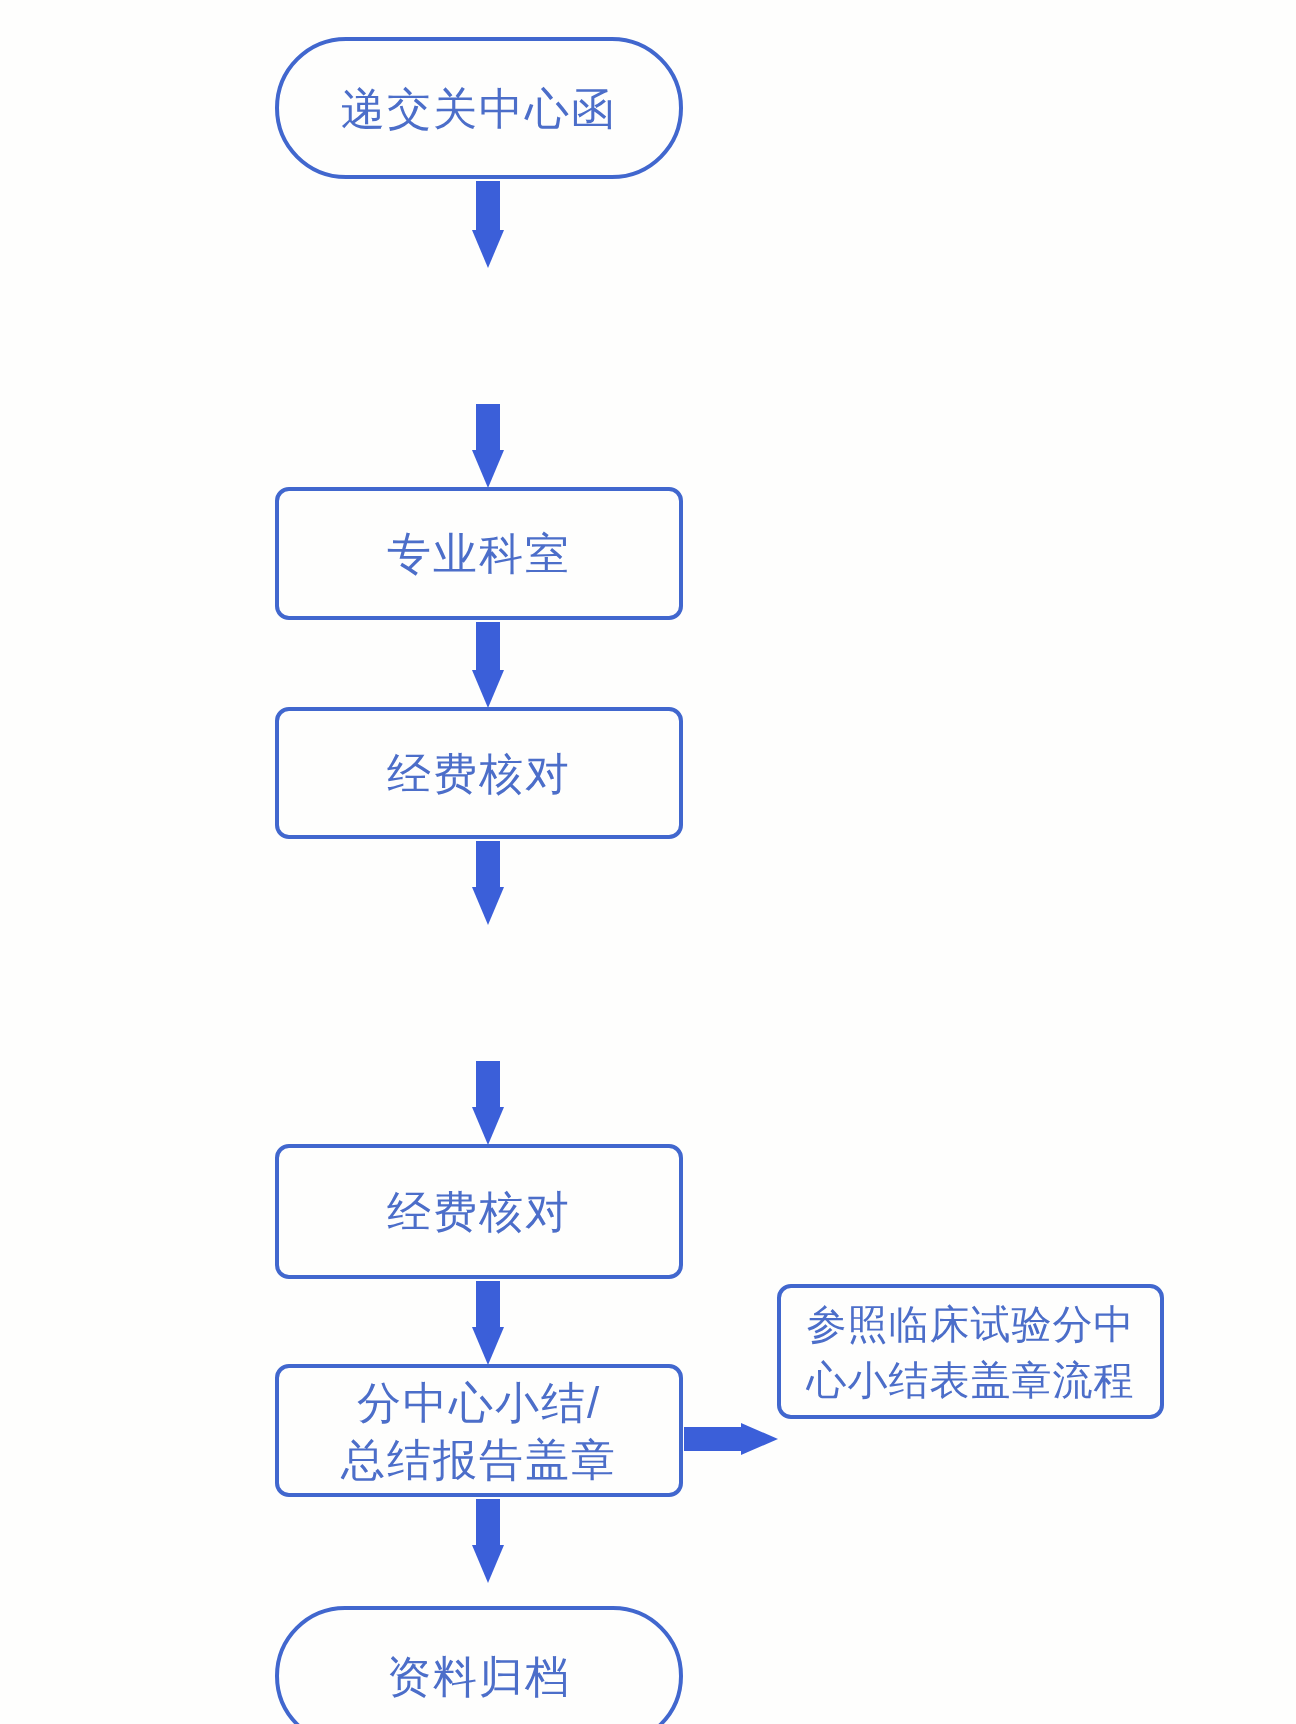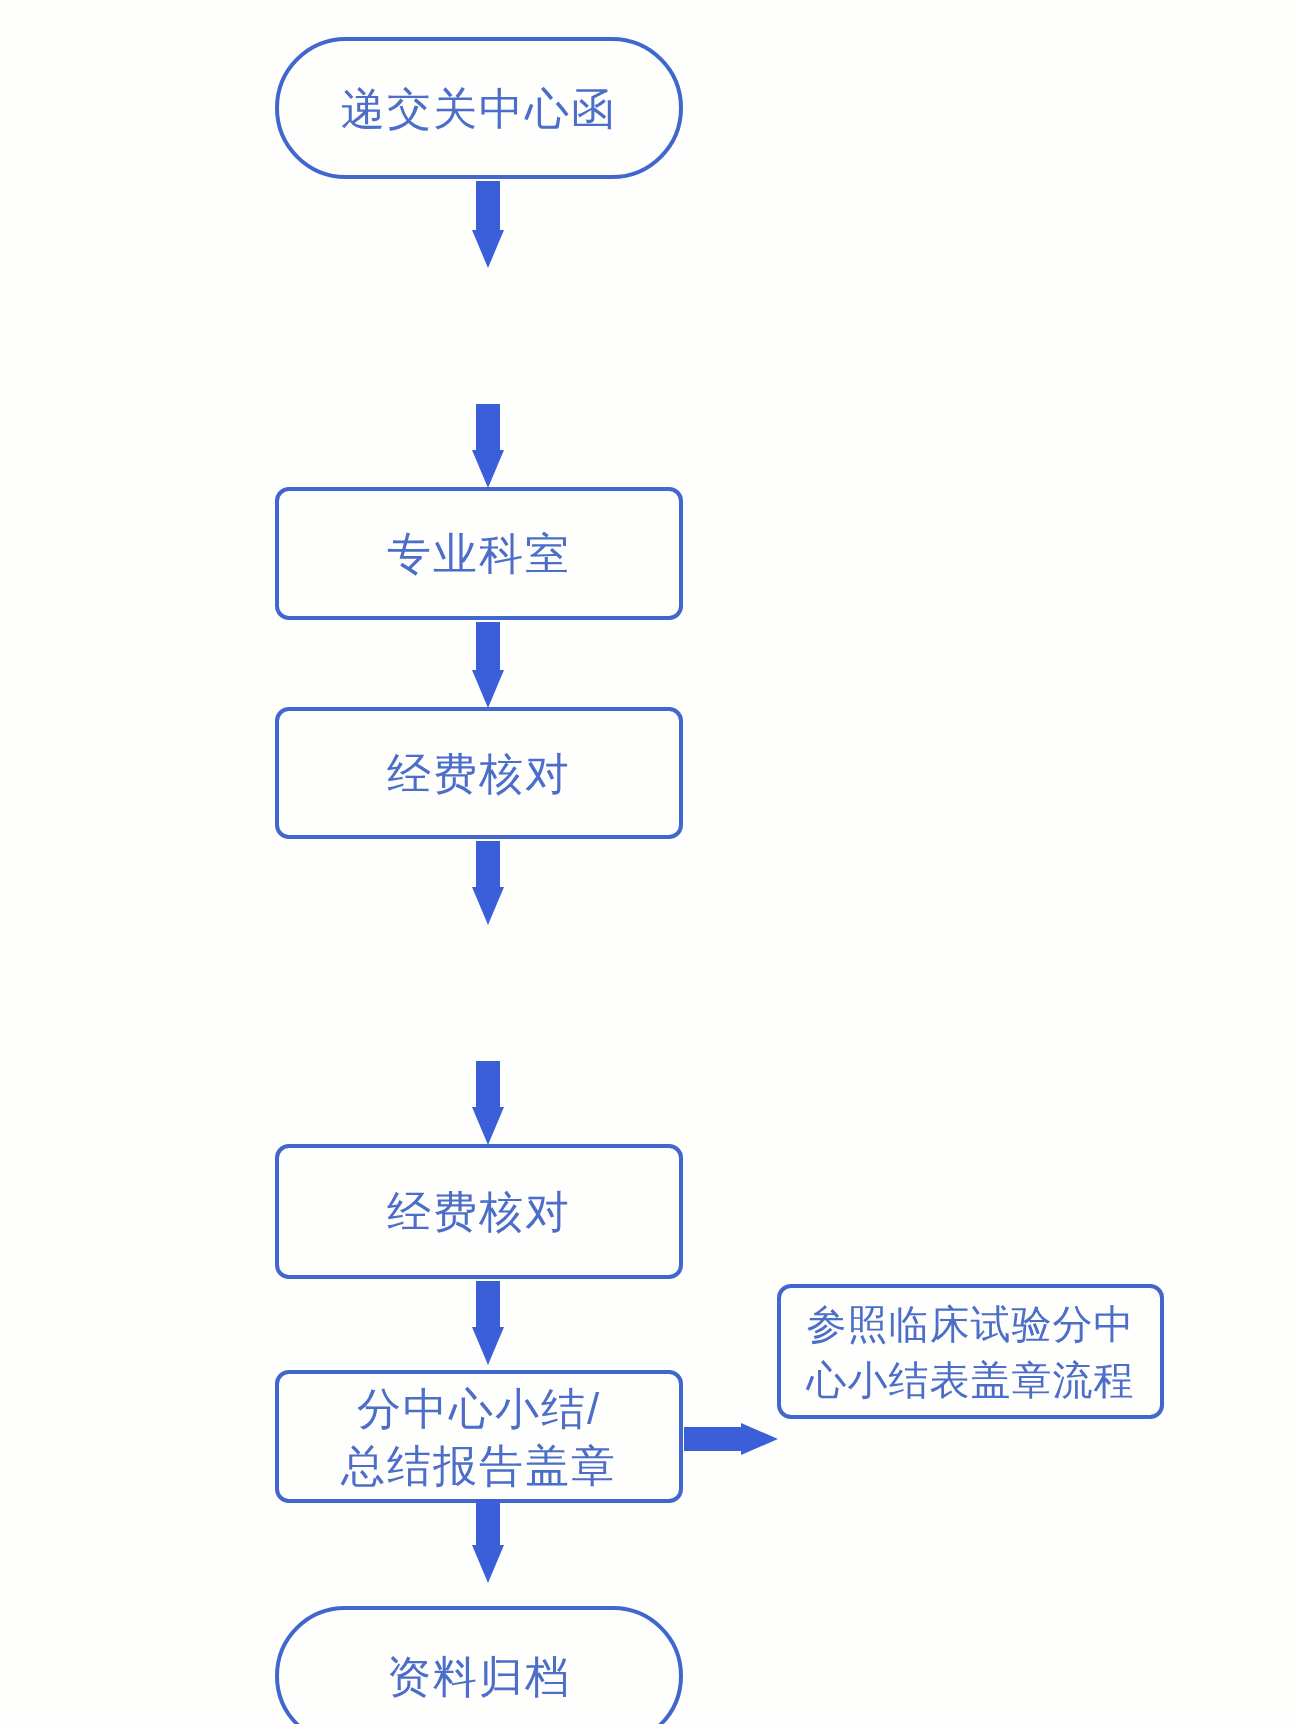--- a/index.html
+++ b/index.html
@@ -110,21 +110,21 @@
 
 
   <div class="varrow" style="top:1037px;height:47px;"></div>
 
   <div class="node rect" style="top:1120px;height:135px;">
     <span class="label">经费核对</span>
   </div>
 
   <div class="varrow" style="top:1257px;height:47px;"></div>
 
-  <div class="node rect" style="top:1340px;height:133px;margin-top:6px;">
+  <div class="node rect" style="top:1340px;height:133px;">
     <span class="label">分中心小结/
 总结报告盖章</span>
   </div>
 
   <div class="harrow" style="left:660px;top:1403px;width:58px;"></div>
 
   <div class="node rect side" style="top:1260px;height:135px;">
     <span class="label">参照临床试验分中
 心小结表盖章流程</span>
   </div>

